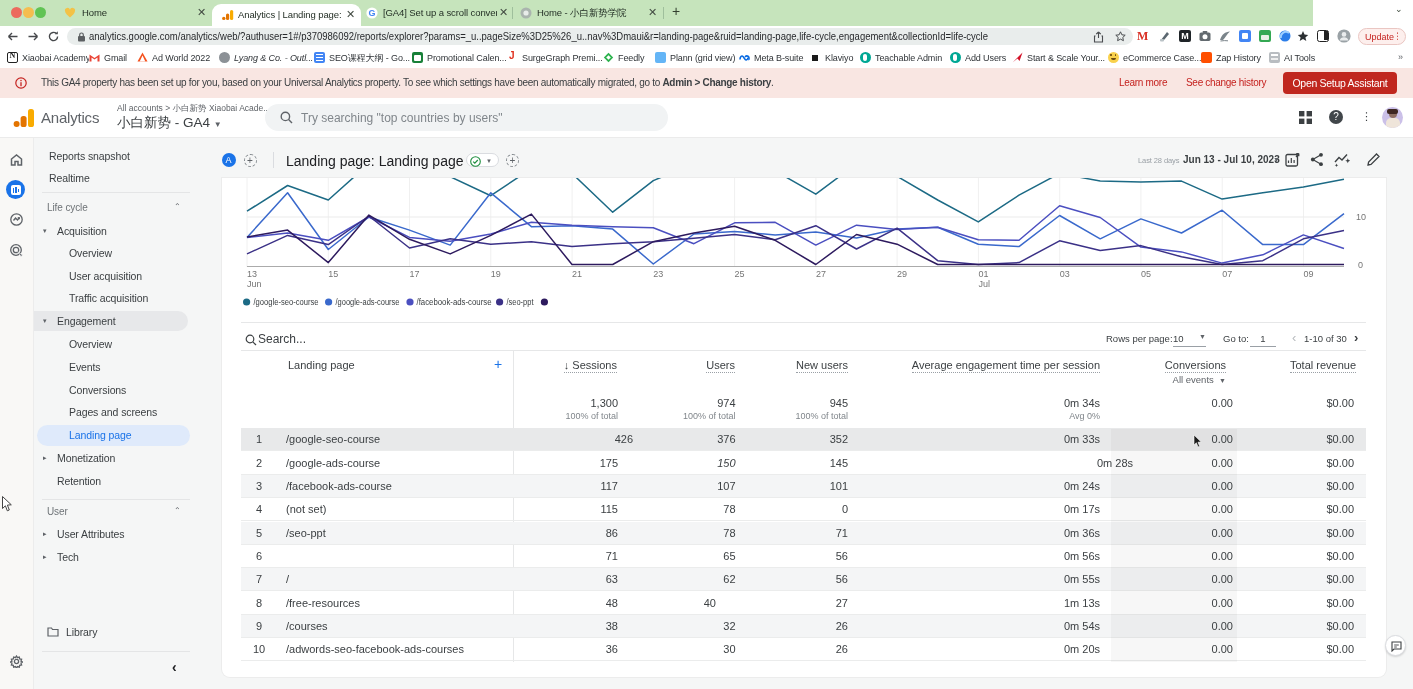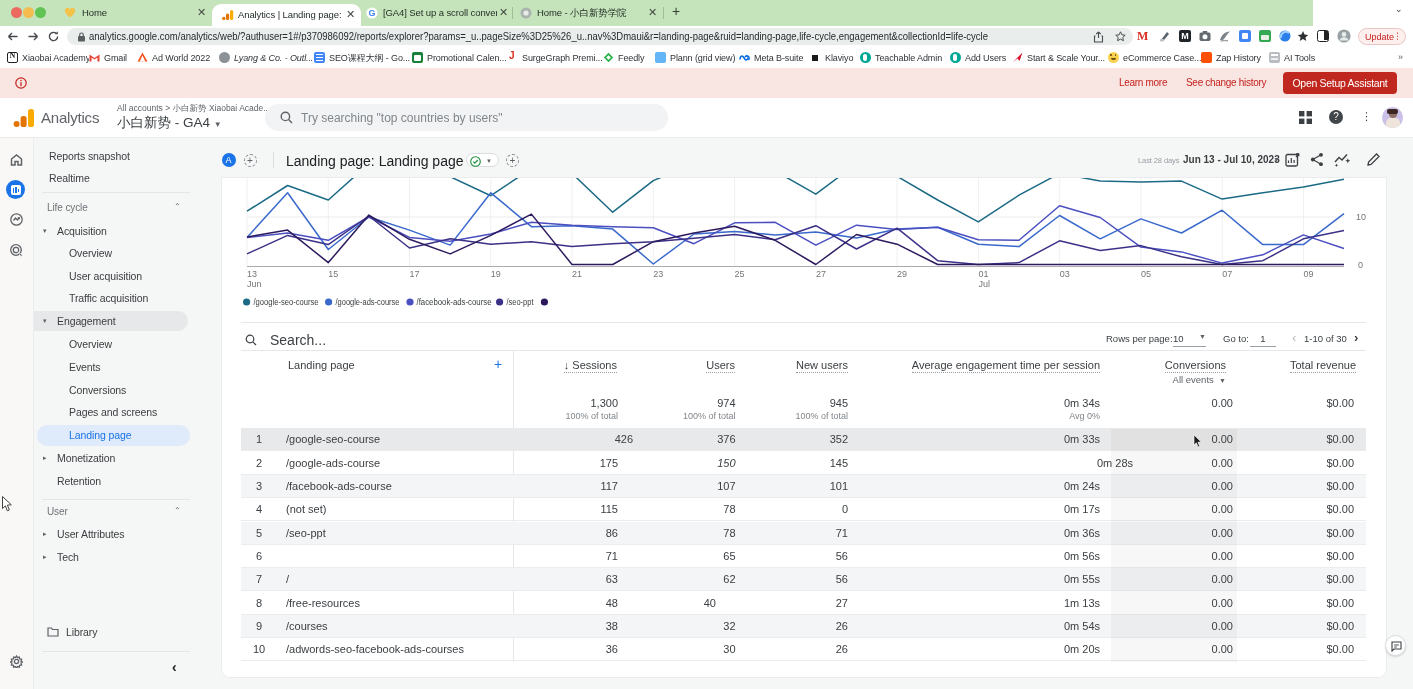--- a/index.html
+++ b/index.html
@@ -195,20 +195,21 @@
   <div class="bm" style="left:1269px;"><span class="bmi" style="background:#b9bdc1;position:relative;"><span style="position:absolute;left:2px;top:2px;width:7px;height:2.4px;background:#fff;"></span><span style="position:absolute;left:2px;top:6px;width:7px;height:2.4px;background:#eee;"></span></span>AI Tools</div>
   <div class="bm" style="left:1398px;color:#5f6368;">»</div>
 </div>
 
 <div id="banner">
   <svg class="abs" style="left:15px;top:9px;" width="12" height="12" viewBox="0 0 12 12">
       <circle cx="6" cy="6" r="5.2" fill="none" stroke="#c5221f" stroke-width="1.2"></circle>
       <rect x="5.35" y="5.2" width="1.3" height="4" fill="#c5221f"></rect>
       <rect x="5.35" y="2.9" width="1.3" height="1.3" fill="#c5221f"></rect>
     </svg>
+  <div class="abs" style="left:41px;top:9px;white-space:nowrap;">This GA4 property has been set up for you, based on your Universal Analytics property. To see which settings have been automatically migrated, go to <b>Admin &gt; Change history</b>.</div>
   <div class="abs redlink" style="left:1119px;top:9px;">Learn more</div>
   <div class="abs redlink" style="left:1186px;top:9px;">See change history</div>
   <div class="abs" style="left:1283px;top:4px;width:114px;height:22px;background:#c0271f;border-radius:4px;color:#fff;font-size:10.5px;text-align:center;line-height:22px;">Open Setup Assistant</div>
 </div>
 
 <div id="gahead">
   <svg class="abs" style="left:13px;top:10px;" width="22" height="20" viewBox="0 0 22 20">
       <rect x="15" y="1" width="6" height="18" rx="2.6" fill="#f9ab00"></rect>
       <rect x="7.6" y="8" width="6" height="11" rx="2.6" fill="#e37400"></rect>
       <circle cx="3.6" cy="16" r="3" fill="#e37400"></circle>
@@ -396,21 +397,21 @@
     <circle cx="259.6" cy="6" r="3.6" fill="#3b3187"></circle>
       <text x="266.5" y="9" font-size="9" fill="#3c4043" font-family="Liberation Sans" textLength="27" lengthAdjust="spacingAndGlyphs">/seo-ppt</text>
     <circle cx="304.4" cy="6" r="3.6" fill="#2d1a5e"></circle>
   </svg>
   <div class="sep" style="left:19px;top:144px;width:1125px;"></div>
 
   <svg class="abs" style="left:23px;top:156px;" width="12" height="12" viewBox="0 0 12 12">
       <circle cx="5" cy="5" r="3.8" fill="none" stroke="#3c4043" stroke-width="1.2"></circle>
       <path d="M7.8 7.8 L11 11" stroke="#3c4043" stroke-width="1.2"></path>
     </svg>
-  <div class="abs" style="left:48px;top:154px;font-size:14px;color:#3c4043;">Search...</div>
+  <div class="abs" style="left:36px;top:154px;font-size:12px;color:#3c4043;">Search...</div>
   <div class="abs" style="left:884px;top:155px;font-size:9.5px;color:#3c4043;">Rows per page:</div>
   <div class="abs" style="left:951px;top:155px;font-size:9.5px;color:#3c4043;border-bottom:1px solid #9aa0a6;width:33px;padding-bottom:2px;">10 <span style="font-size:7px;color:#5f6368;float:right;">▼</span></div>
   <div class="abs" style="left:1001px;top:155px;font-size:9.5px;color:#3c4043;">Go to:</div>
   <div class="abs" style="left:1028px;top:155px;font-size:9.5px;color:#3c4043;border-bottom:1px solid #9aa0a6;width:26px;text-align:center;padding-bottom:2px;">1</div>
   <div class="abs" style="left:1070px;top:152px;font-size:13px;color:#b8bcbf;">‹</div>
   <div class="abs" style="left:1082px;top:155px;font-size:9.5px;color:#3c4043;">1-10 of 30</div>
   <div class="abs" style="left:1132px;top:152px;font-size:13px;color:#3c4043;font-weight:bold;">›</div>
   <div class="sep" style="left:19px;top:172px;width:1125px;"></div>
 
   <div class="hcell" style="left:66px;top:181px;">Landing page</div>

